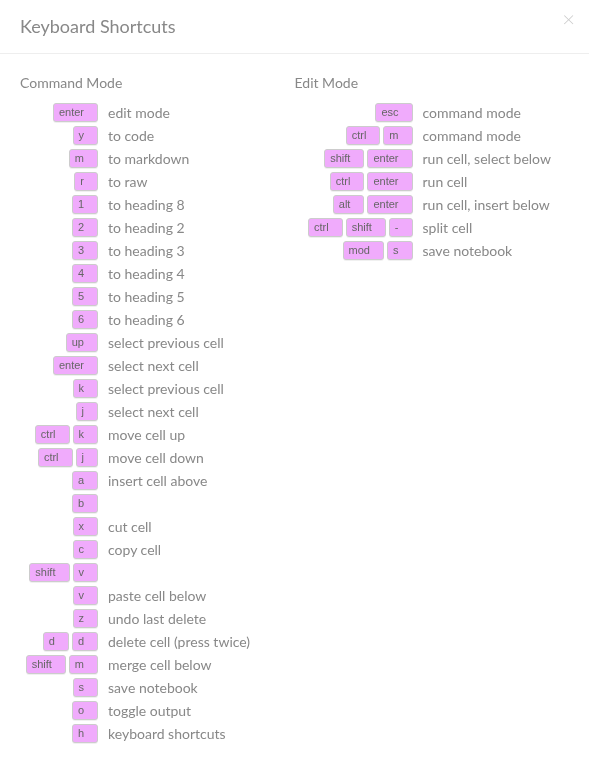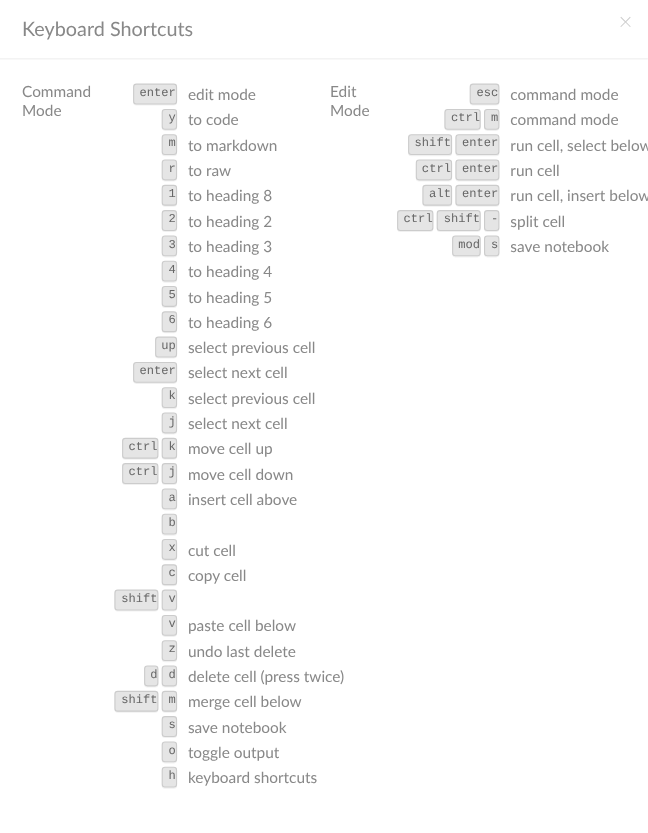--- a/index.html
+++ b/index.html
@@ -39,21 +39,21 @@
     font-weight: 300;
     line-height: 1;
   }
   .body {
     padding: 20px 20px 0 20px;
     display: flex;
     gap: 0;
   }
   .col {
     display: flex;
-    flex-direction: row;
+    flex-direction: column;
   }
   .col-left { width: 280px; }
   .col-right { width: 280px; }
   .mode-title {
     font-size: 14px;
     color: #888;
     margin: 0 0 10px 0;
     font-weight: 400;
   }
   .shortcut-row {
@@ -68,28 +68,28 @@
     display: flex;
     justify-content: flex-end;
     align-items: center;
     gap: 3px;
     flex-shrink: 0;
   }
   .col-left .keys { width: 78px; }
   .col-right .keys { width: 118px; }
   kbd {
     display: inline-block;
-    font-family: Liberation Mono, monospace;
+    font-family: Liberation Sans, sans-serif;
     font-size: 11px;
     line-height: 1;
     color: #666;
-    background: #e5e5e5;
+    background: #f0abfc;
     border: 1px solid #ccc;
     border-radius: 3px;
-    padding: 3px 0 3px 5px;
+    padding: 3px 13px 3px 5px;
     min-width: 10px;
     text-align: center;
     box-shadow: 0 1px 0 rgba(0,0,0,0.06);
   }
   .desc {
     padding-left: 10px;
     font-size: 14px;
     color: #888;
     white-space: nowrap;
   }

